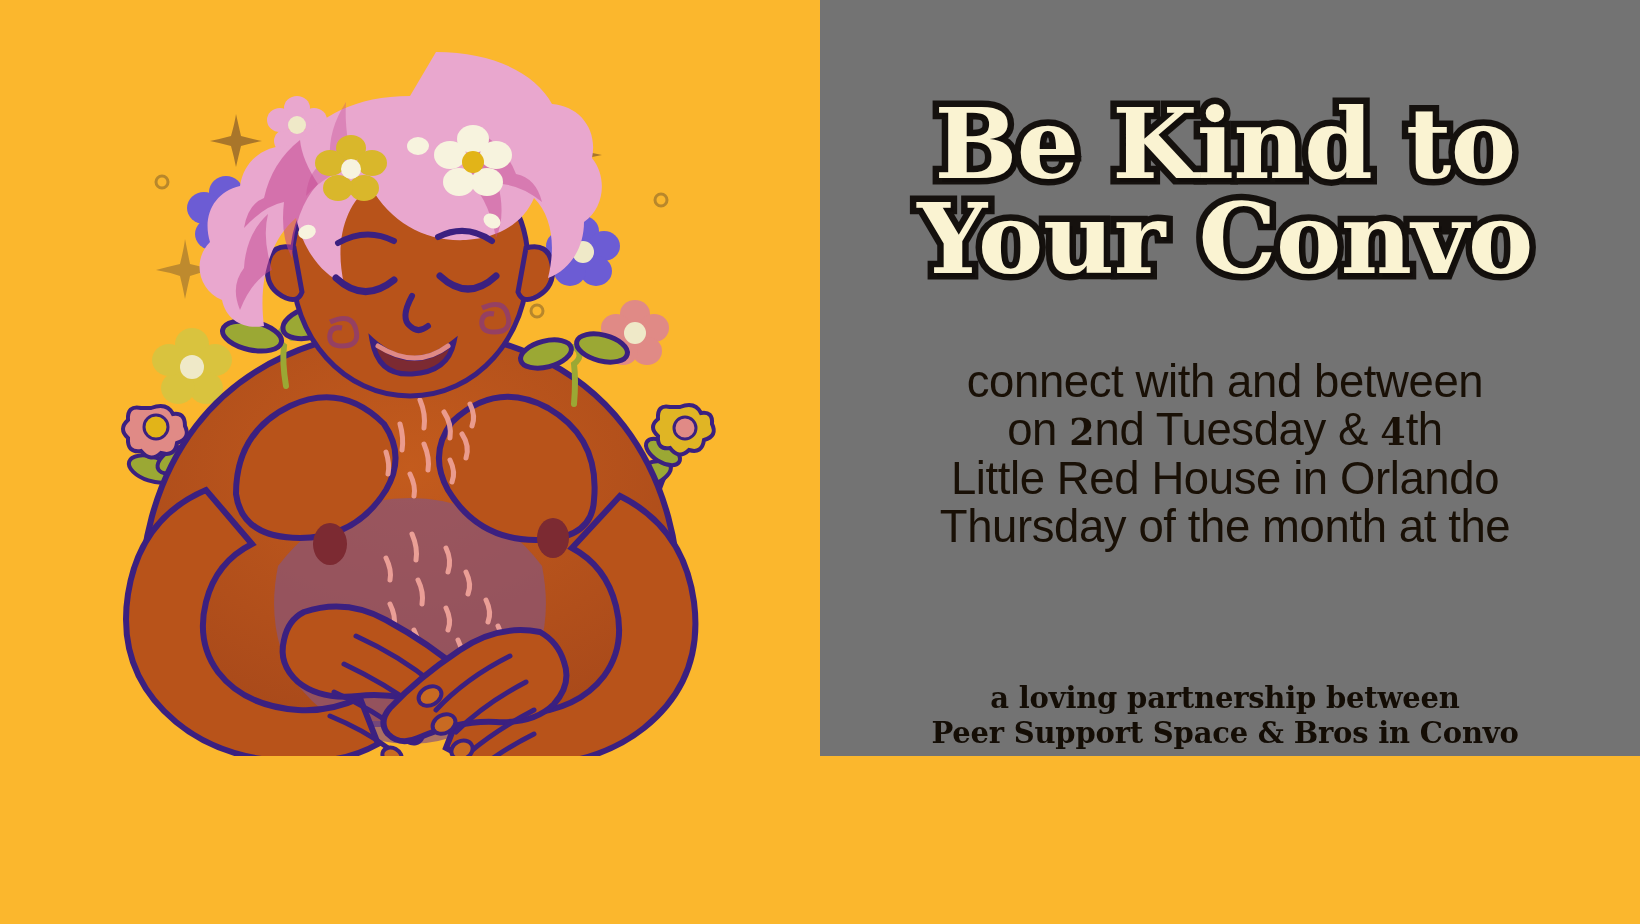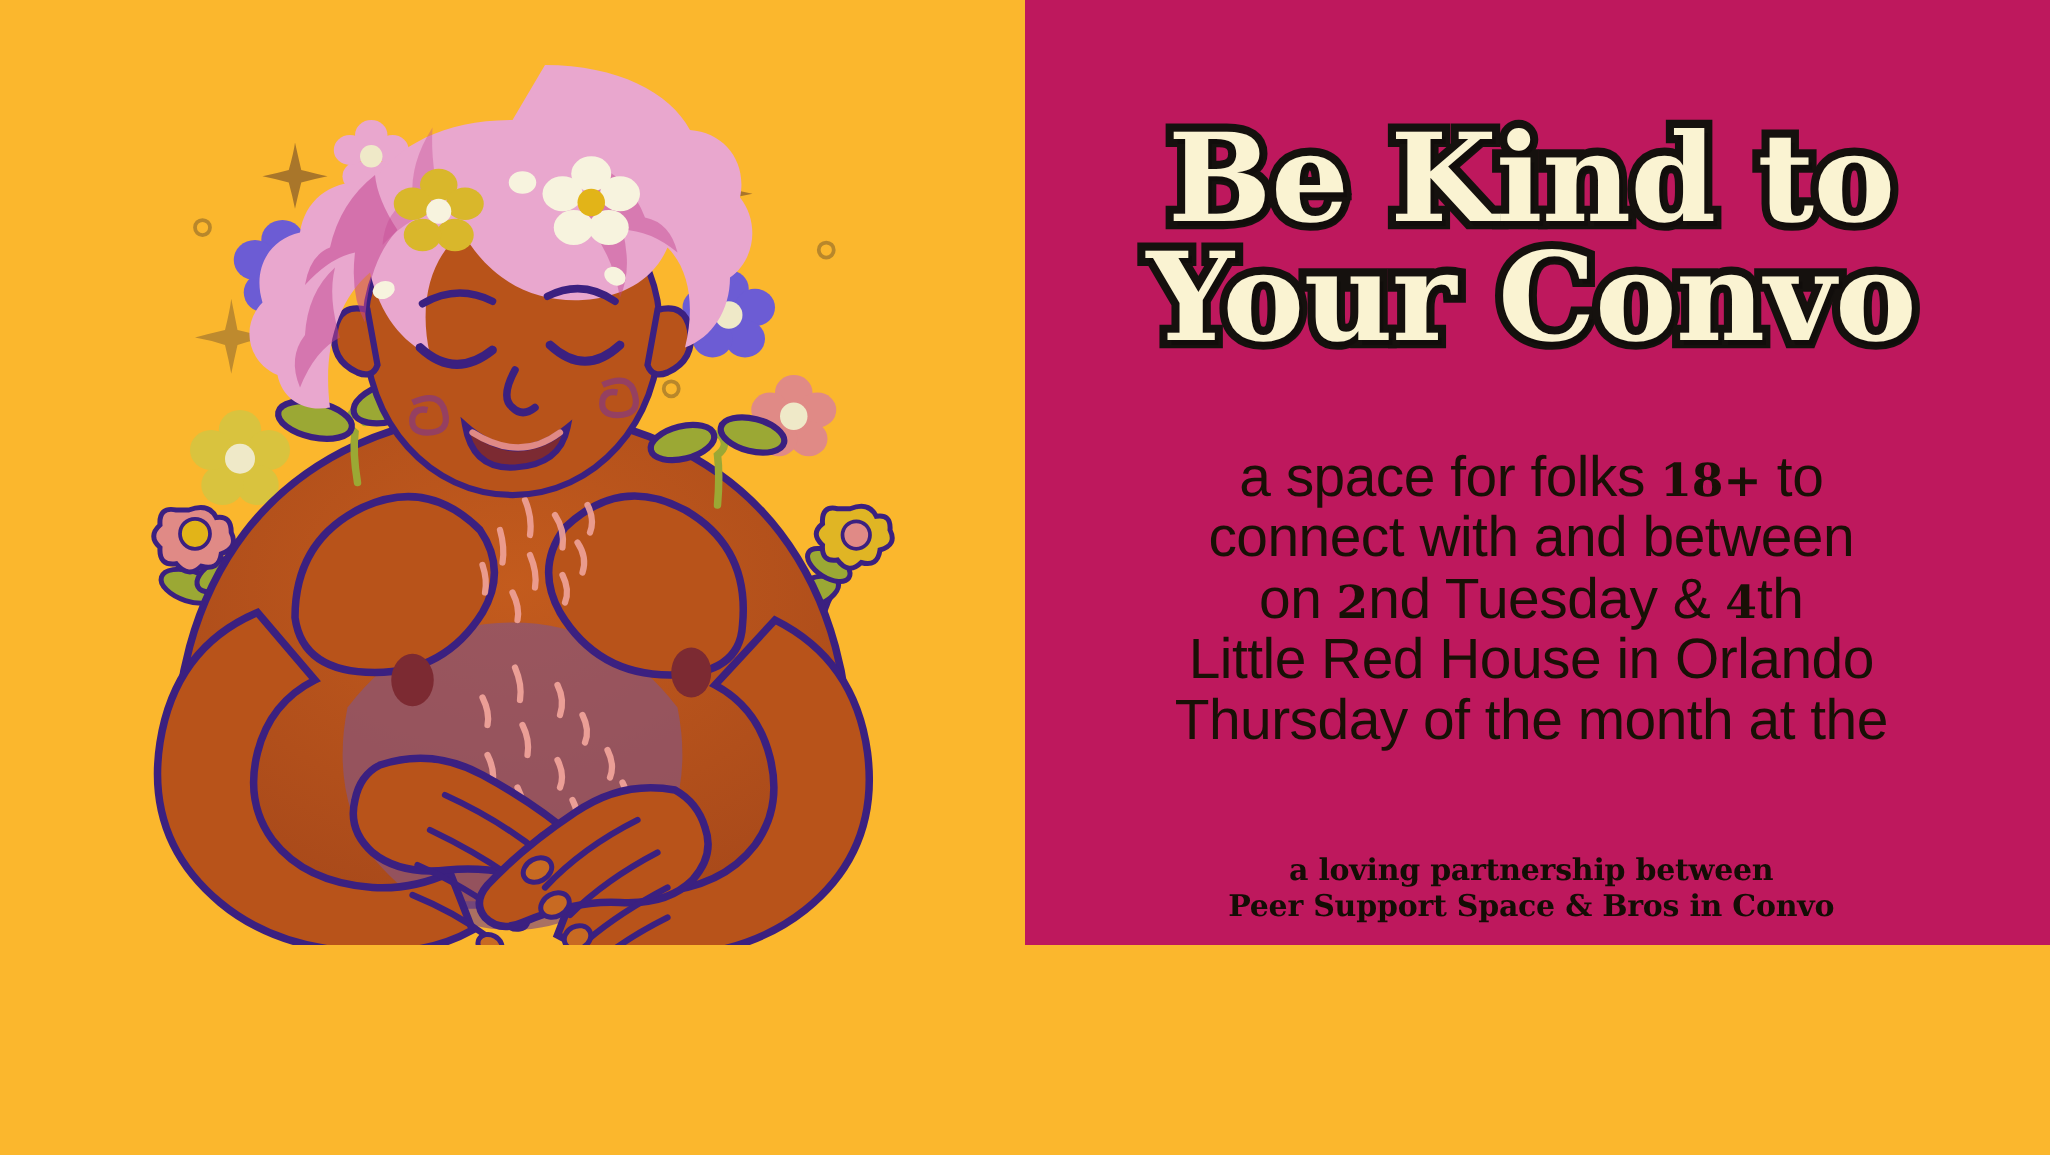--- a/index.html
+++ b/index.html
@@ -10,21 +10,21 @@
     width: 1640px;
     height: 924px;
     overflow: hidden;
     background: #FBB72D;
     font-family: "Liberation Sans", sans-serif;
   }
   .poster {
     position: relative;
     width: 1640px;
     height: 756px;
-    background: #be185d;
+    background: #737373;
     overflow: hidden;
   }
 
   
   .art-panel {
     position: absolute;
     left: 0;
     top: 0;
     width: 820px;
     height: 924px;
@@ -94,21 +94,21 @@
   }
 
   .partnership {
     position: absolute;
     left: 0;
     top: 681px;
     width: 830px;
     text-align: center;
     font-family: "DejaVu Serif", "Liberation Serif", serif;
     font-weight: 700;
-    font-size: 24px;
+    font-size: 29px;
     line-height: 1.22;
     letter-spacing: -0.2px;
     color: #140D05;
   }
   .partnership .ln {
     display: block;
   }
 </style>
 </head>
 <body>
@@ -448,21 +448,20 @@
   </div>
 
   <div class="text-col">
 
     <h1 class="headline">
       <span class="ln">Be Kind to</span>
       <span class="ln">Your Convo</span>
     </h1>
 
     <div class="body-copy">
-      <span class="ln"><span>a space for folks </span><span class="num">18+</span><span> to</span></span>
       <span class="ln">connect with and between</span>
       <span class="ln"><span>on </span><span class="num">2</span><span>nd Tuesday &amp; </span><span class="num">4</span><span>th</span></span>
       <span class="ln">Little Red House in Orlando</span>
       <span class="ln">Thursday of the month at the</span>
     </div>
 
     <div class="partnership">
       <span class="ln">a loving partnership between</span>
       <span class="ln">Peer Support Space &amp; Bros in Convo</span>
     </div>

